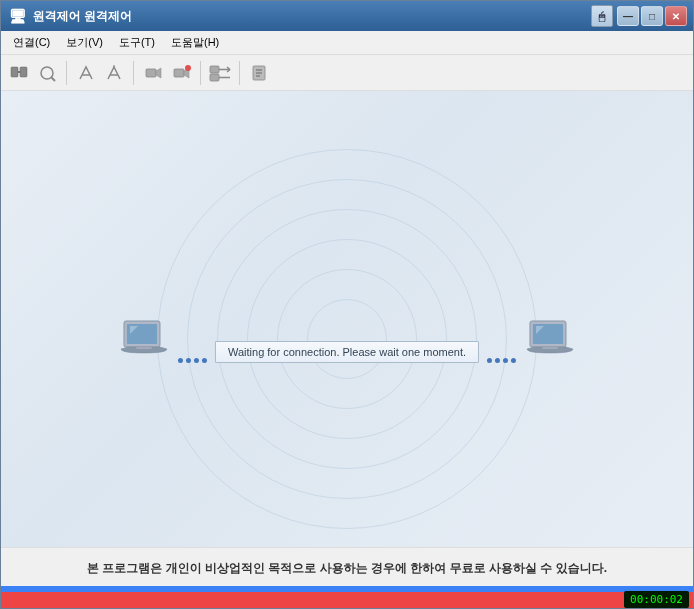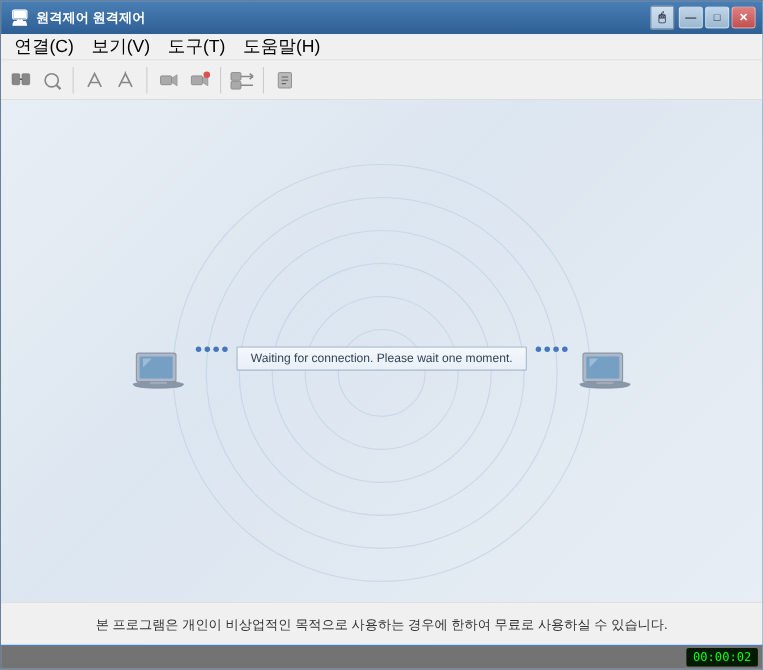--- a/index.html
+++ b/index.html
@@ -70,21 +70,21 @@
       height: 24px;
       display: flex;
       align-items: center;
       padding: 0 4px;
       border-bottom: 1px solid #ddd;
     }
 
     .menu-item {
       padding: 3px 8px;
       cursor: pointer;
-      font-size: 16px;
+      font-size: 11px;
       color: #000;
     }
 
     
     .toolbar {
       background: #f0f0f0;
       height: 36px;
       display: flex;
       align-items: center;
       padding: 2px 4px;
@@ -146,21 +146,21 @@
       transform: translate(-50%, -50%);
     }
 
     
     .connection-area {
       position: absolute;
       top: 50%;
       left: 50%;
       transform: translate(-50%, -50%);
       display: flex;
-      align-items: flex-start;
+      align-items: flex-end;
       gap: 8px;
     }
 
     .computer-icon {
       width: 52px;
       height: 48px;
       display: flex;
       align-items: center;
       justify-content: center;
     }
@@ -193,29 +193,30 @@
       background: #f0f0f0;
       border-top: 1px solid #ddd;
       padding: 10px 20px 6px 20px;
       text-align: center;
     }
 
     .bottom-text {
       font-size: 12px;
       color: #333;
       line-height: 1.8;
+      font-weight: bold;
     }
 
     
     .status-bar {
-      background: #737373;
-      border-top: 1px solid #3b82f6;
+      background: #ef4444;
+      border-top: 6px solid #3b82f6;
       height: 22px;
       display: flex;
-      align-items: center;
+      align-items: flex-end;
       justify-content: flex-end;
       padding: 0 4px;
     }
 
     .timer-badge {
       background: #001a00;
       color: #00ff00;
       font-family: monospace;
       font-size: 11px;
       padding: 2px 6px;

